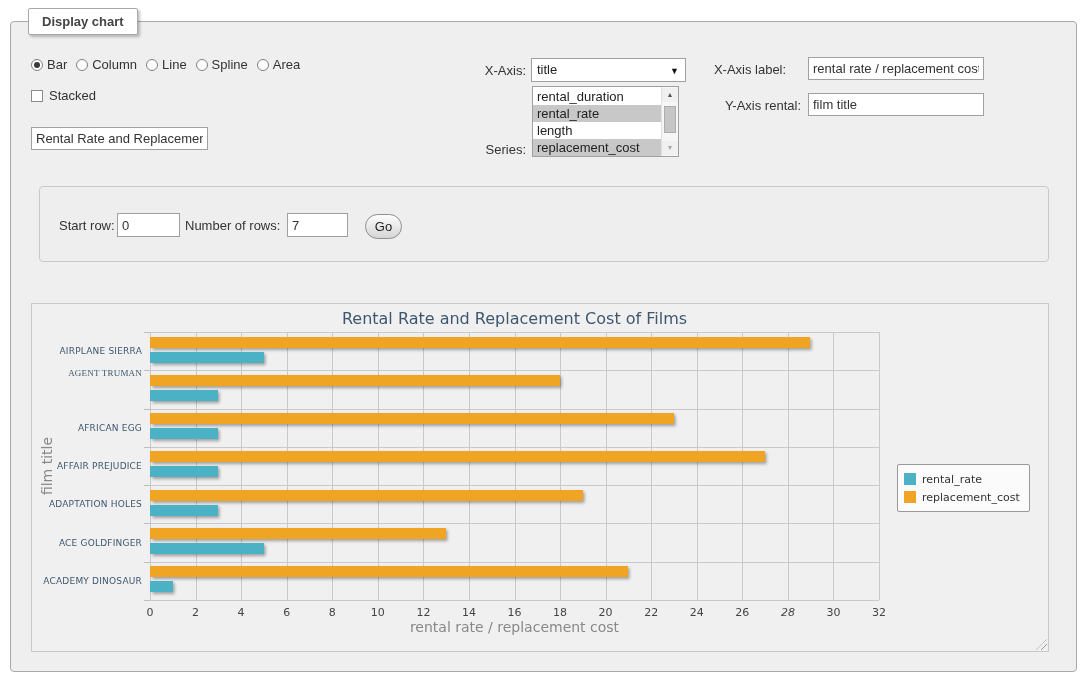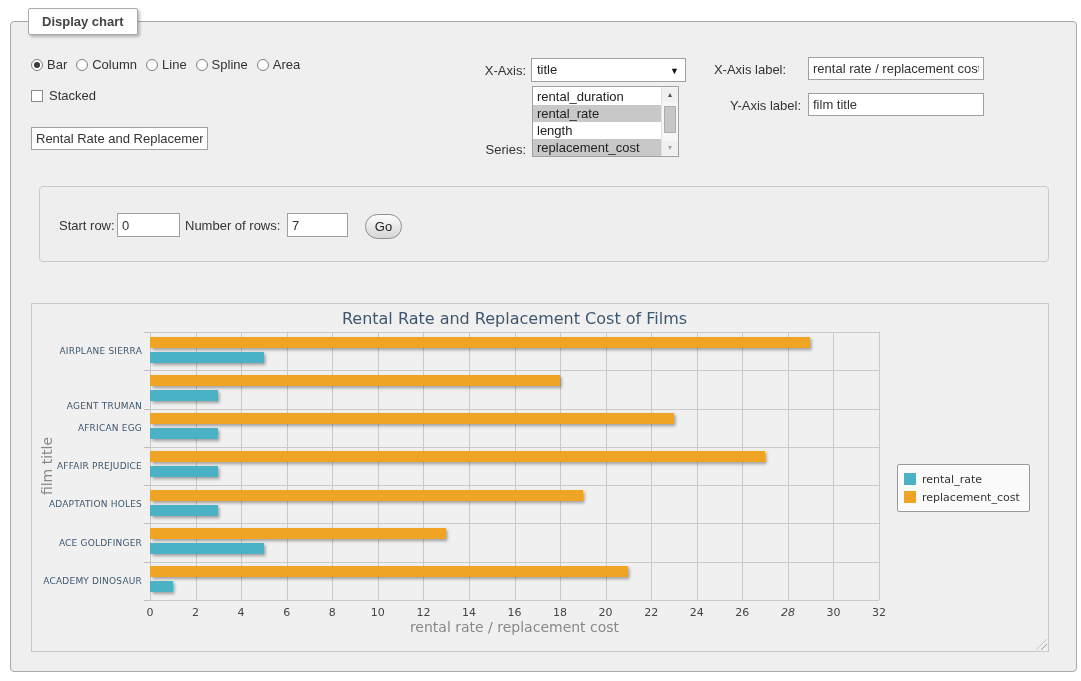--- a/index.html
+++ b/index.html
@@ -131,21 +131,21 @@
     <div class="scrollbar">
       <div class="sb-btn sb-up">▲</div>
       <div class="sb-thumb"></div>
       <div class="sb-btn sb-down">▼</div>
     </div>
   </div>
 
   <span class="lbl xlab-lbl">X-Axis label:</span>
   <input class="txt xlab-input" value="rental rate / replacement cost" style="">
 
-  <span class="lbl ylab-lbl">Y-Axis label:</span>
+  <span class="lbl ylab-lbl">Y-Axis rental:</span>
   <input class="txt ylab-input" value="film title" style="">
 
   <div class="rows-box">
     <span class="lbl sr-lbl">Start row:</span>
     <input class="txt sr-input" value="0" style="">
     <span class="lbl nr-lbl">Number of rows:</span>
     <input class="txt nr-input" value="7" style="">
     <button class="go-btn">Go</button>
   </div>
 
@@ -224,20 +224,20 @@
       <div class="xt" style="left: 482.5px;">16</div>
       <div class="xt" style="left: 528.1px;">18</div>
       <div class="xt" style="left: 573.6px;">20</div>
       <div class="xt" style="left: 619.2px;">22</div>
       <div class="xt" style="left: 664.8px;">24</div>
       <div class="xt" style="left: 710.3px;">26</div>
       <div class="xt" style="left: 755.9px; font-style: italic;">28</div>
       <div class="xt" style="left: 801.4px;">30</div>
       <div class="xt" style="left: 847px;">32</div>
       <div class="cat" style="top: 42.1px;">AIRPLANE SIERRA</div>
-      <div class="cat" style="top: 97px;">AGENT TRUMAN</div>
+      <div class="cat" style="top: 64px; font-family: Liberation Serif, serif;">AGENT TRUMAN</div>
       <div class="cat" style="top: 118.7px;">AFRICAN EGG</div>
       <div class="cat" style="top: 157px;">AFFAIR PREJUDICE</div>
       <div class="cat" style="top: 195.3px;">ADAPTATION HOLES</div>
       <div class="cat" style="top: 233.6px;">ACE GOLDFINGER</div>
       <div class="cat" style="top: 271.9px;">ACADEMY DINOSAUR</div>
     </div>
 </div>
 
 </body></html>

